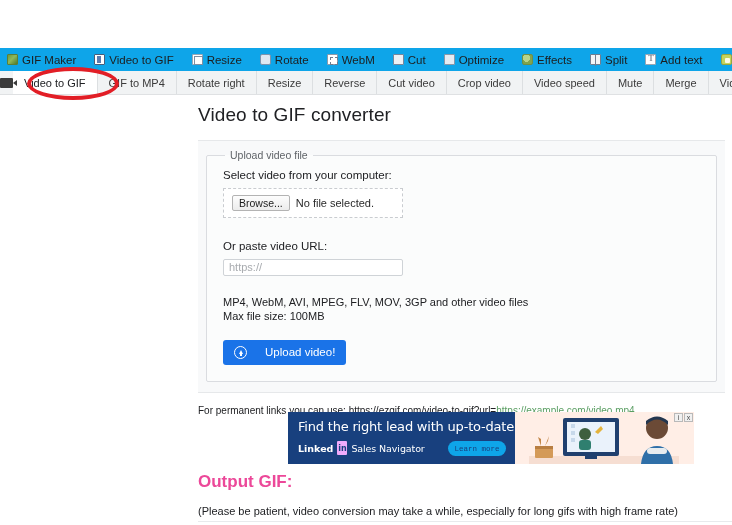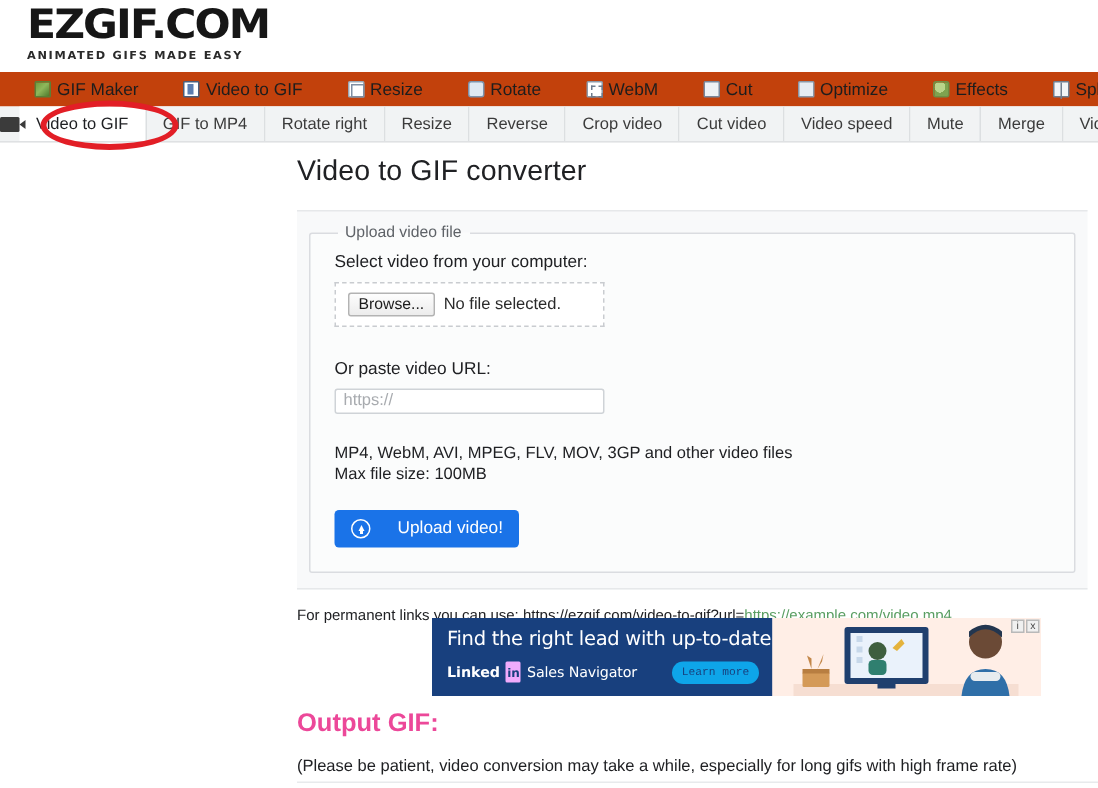--- a/index.html
+++ b/index.html
@@ -44,23 +44,23 @@
     transform-origin: left center;
   }
 
   
   .primary-nav {
     position: absolute;
     left: 0; top: 48px;
     width: 732px; height: 23px;
     display: flex;
     align-items: center;
-    padding-left: 16px;
-    gap: 16px;
-    background: #c2410c;
+    padding-left: 0;
+    gap: 4px;
+    background: #0ea5e9;
   }
   .pnav-item {
     display: flex;
     align-items: center;
     gap: 4px;
     padding: 0 7px;
     font-size: 11.5px;
     color: #1d1d1d;
     white-space: nowrap;
     cursor: pointer;
@@ -384,24 +384,20 @@
     left: 198px; top: 521px;
     width: 534px; height: 1px;
     background: #e8eaec;
   }
 </style>
 </head>
 <body>
 
 <div id="page">
 
-  <div class="logo-wrap">
-    <div class="logo-main">EZGIF.COM</div>
-    <div class="logo-sub">ANIMATED GIFS MADE EASY</div>
-  </div>
 
   <nav class="primary-nav" id="primary-nav">
       <div class="pnav-item">
         <span class="pnav-ico ico-gifmaker"></span>
         <span>GIF Maker</span>
       </div>
       <div class="pnav-item">
         <span class="pnav-ico ico-video"></span>
         <span>Video to GIF</span>
       </div>
@@ -445,22 +441,22 @@
 
   <nav class="secondary-nav" id="secondary-nav">
     <div class="snav-camera">
       <span class="cam-ico"></span>
     </div>
   <div class="snav-item active">Video to GIF</div>
       <div class="snav-item">GIF to MP4</div>
       <div class="snav-item">Rotate right</div>
       <div class="snav-item">Resize</div>
       <div class="snav-item">Reverse</div>
+      <div class="snav-item">Cut video</div>
       <div class="snav-item">Crop video</div>
-      <div class="snav-item">Cut video</div>
       <div class="snav-item">Video speed</div>
       <div class="snav-item">Mute</div>
       <div class="snav-item">Merge</div>
       <div class="snav-item">Video to JPG</div>
     </nav>
 
   <div class="annot-ellipse"></div>
 
   <div class="content">
     <h1 class="page-title">Video to GIF converter</h1>

